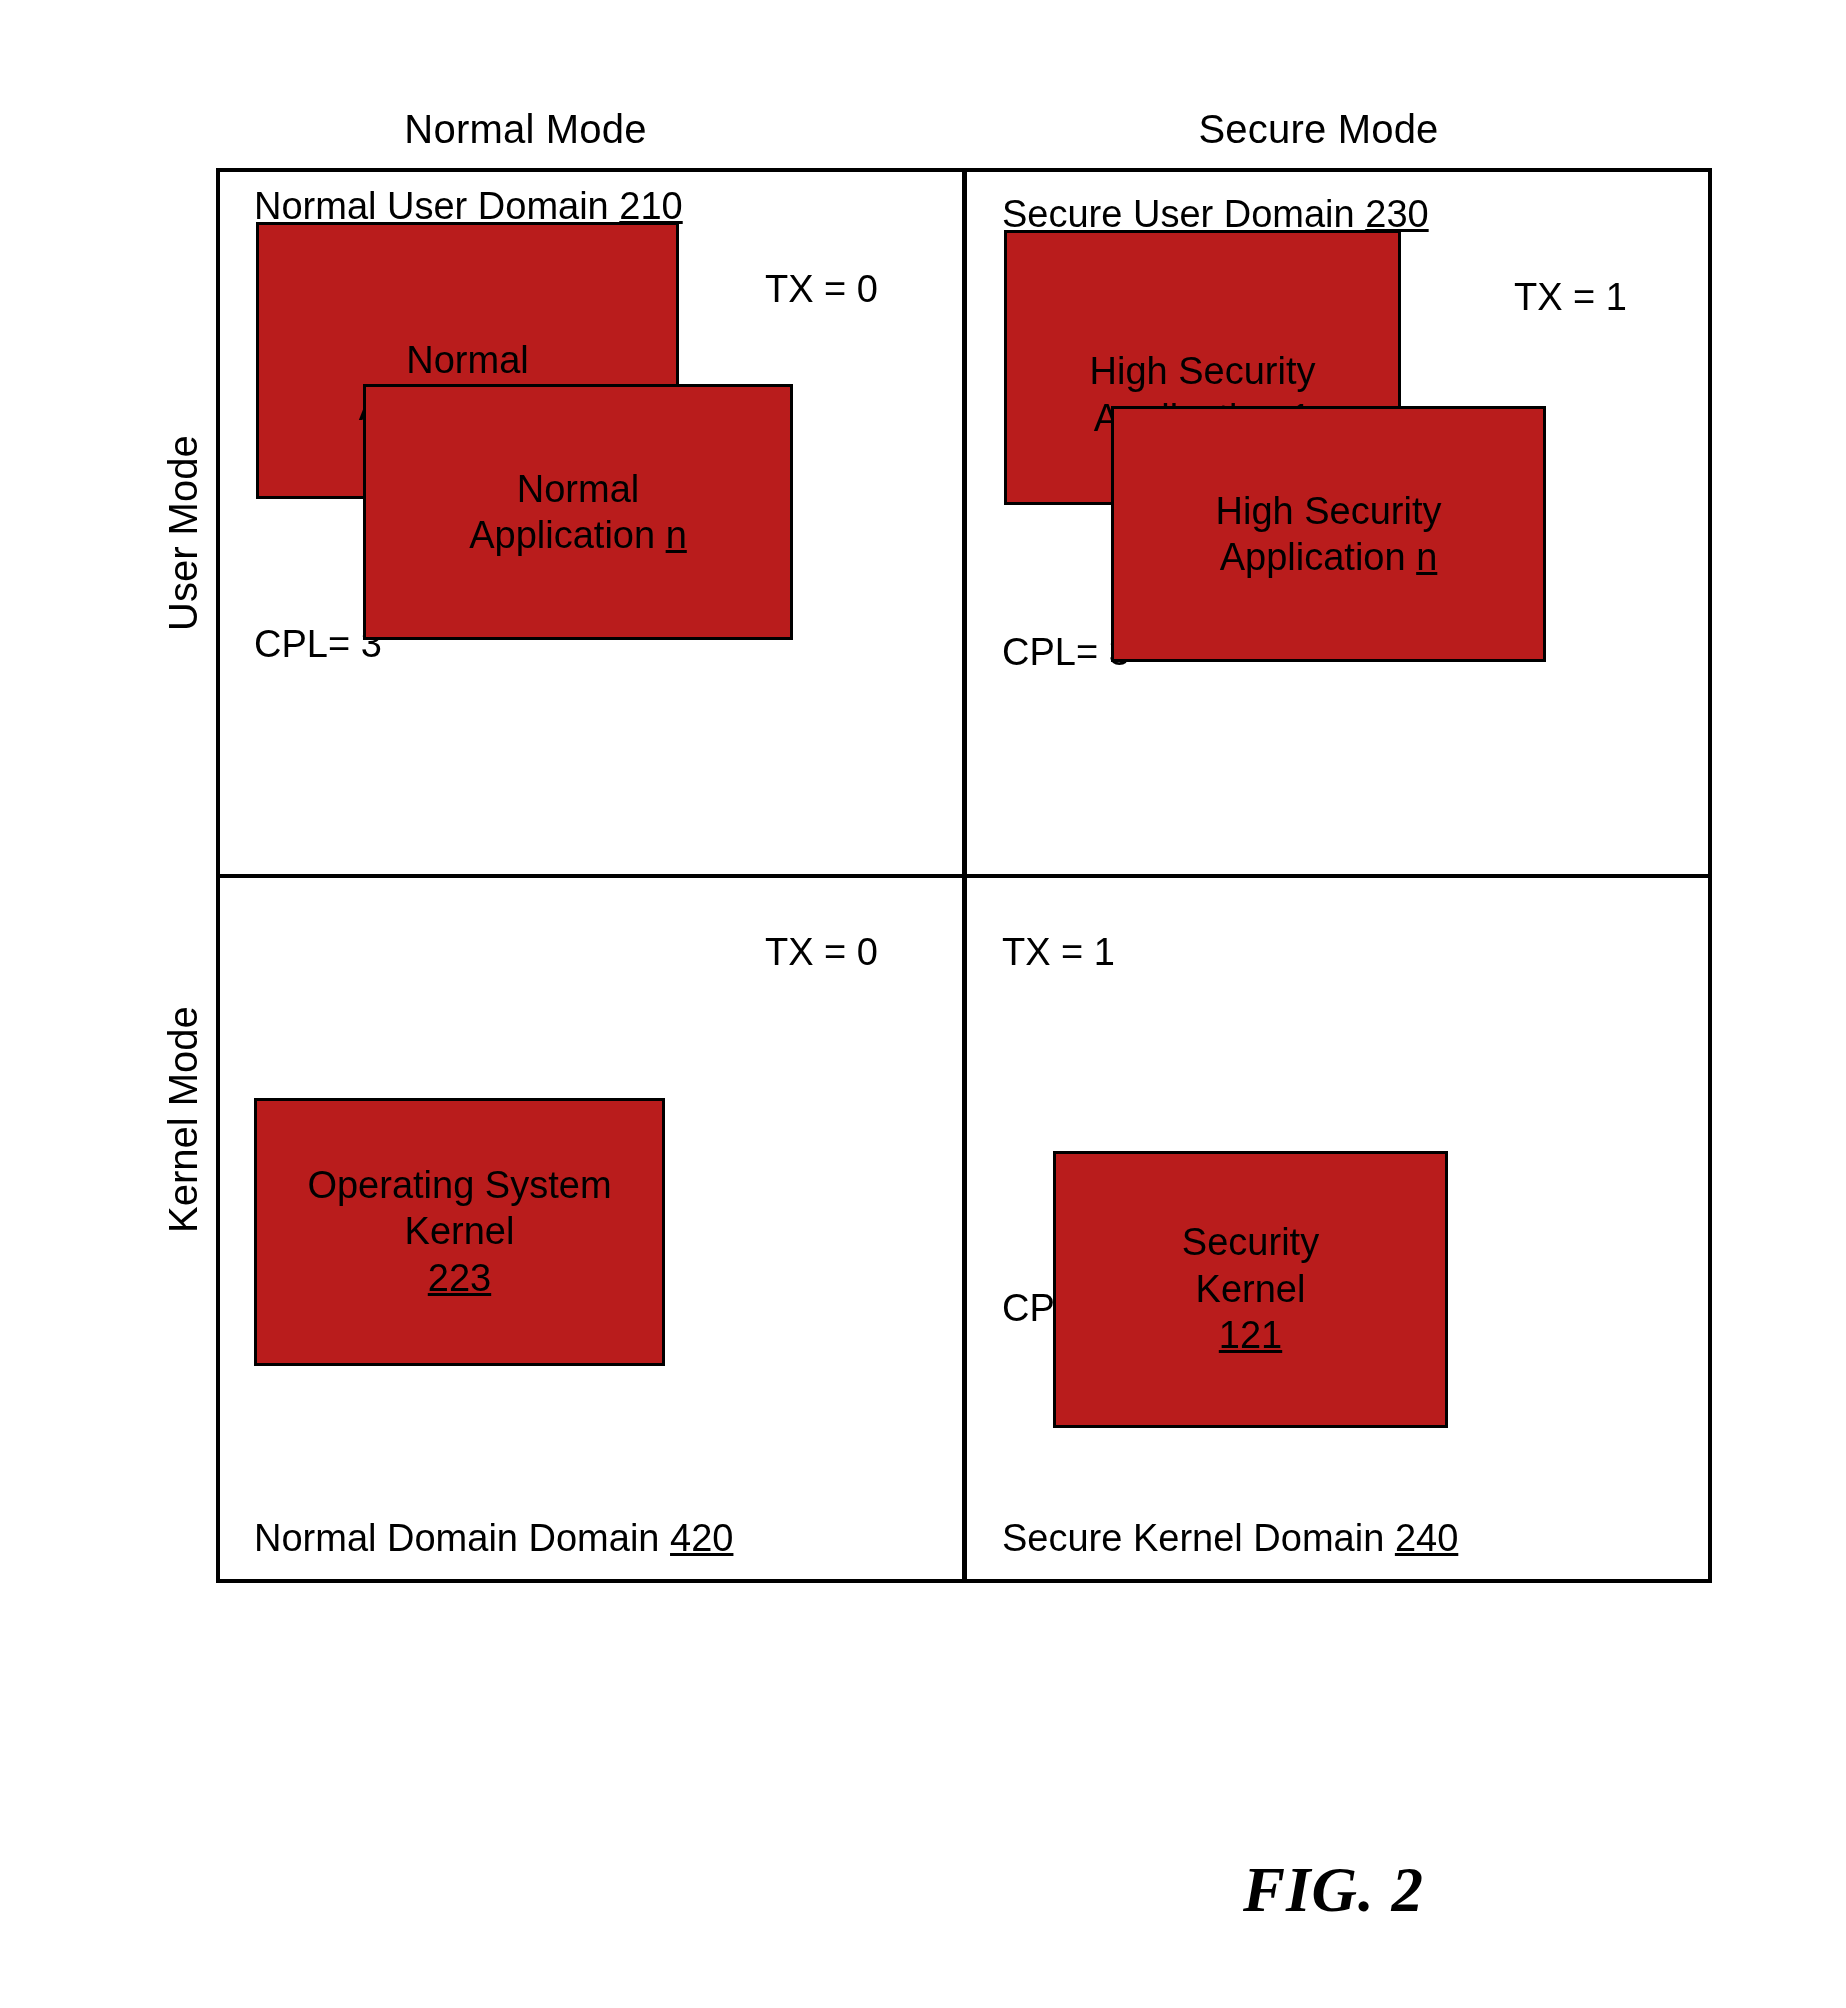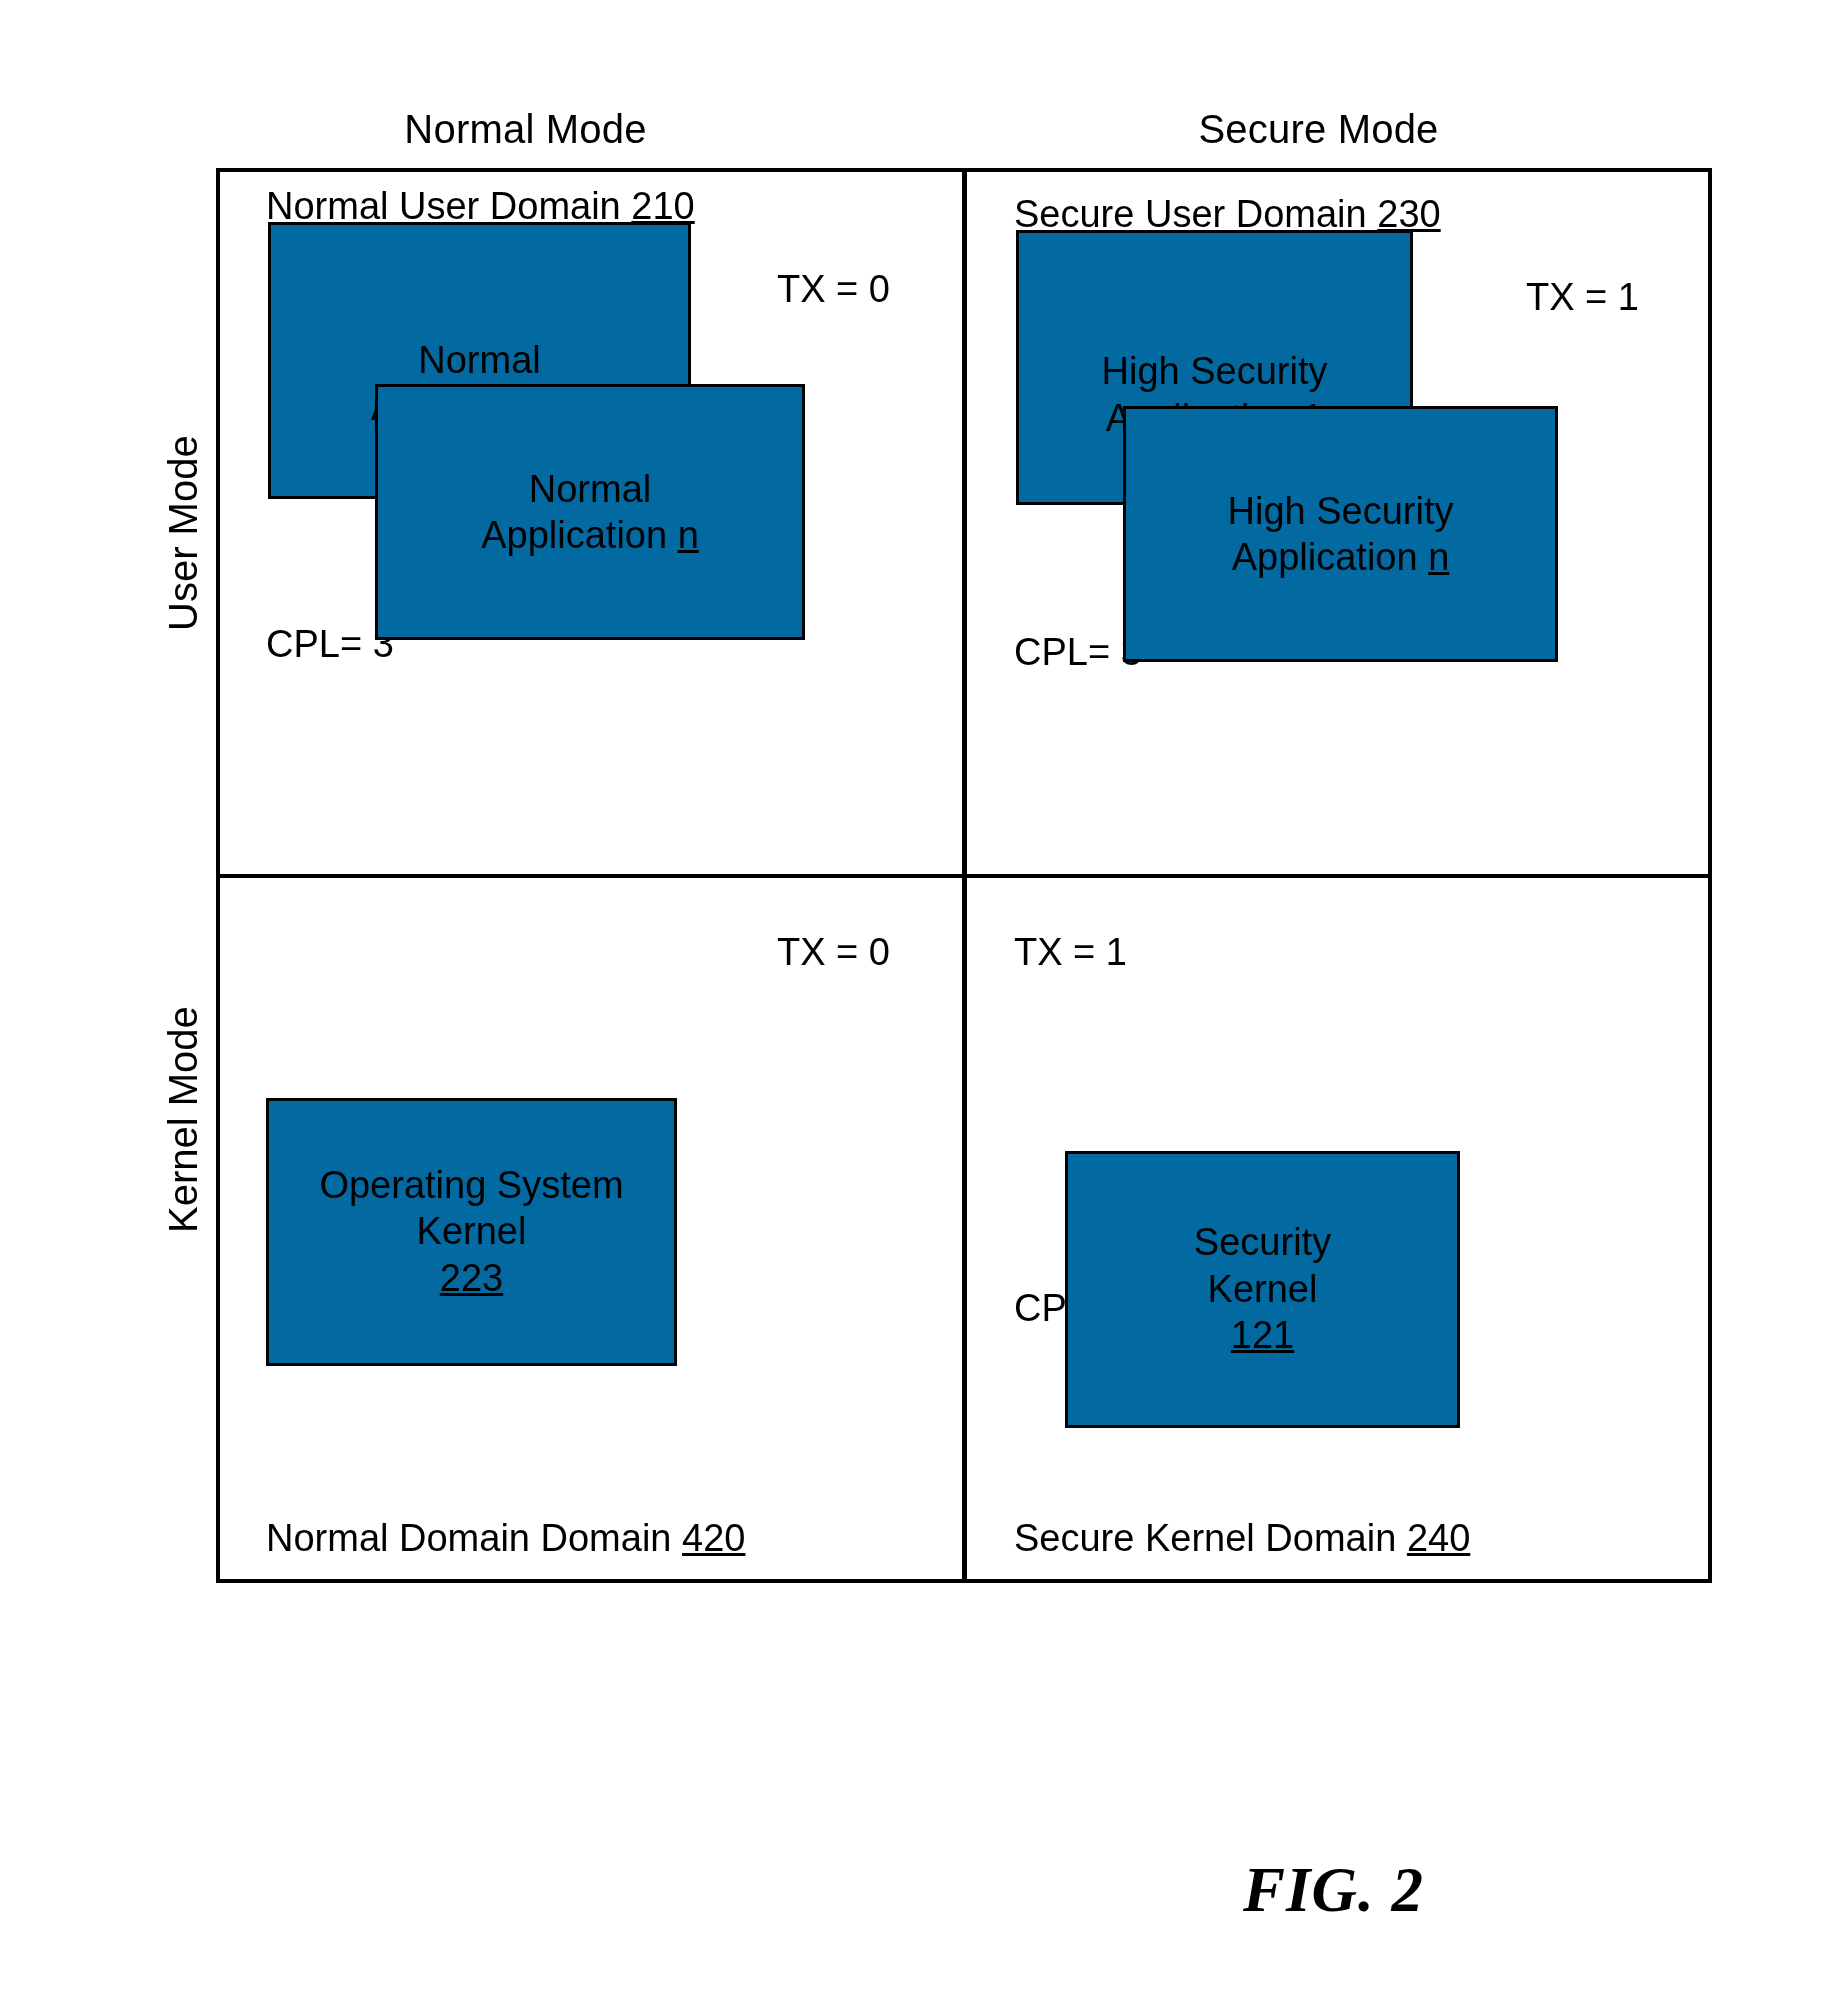--- a/index.html
+++ b/index.html
@@ -44,21 +44,21 @@
   }
   .vdiv{
     position:absolute;left:50%;top:0;width:4.8px;height:100%;
     background:#000;margin-left:-1.9px;
   }
   .hdiv{
     position:absolute;left:0;top:50%;width:100%;height:4.8px;
     background:#000;margin-top:-1.9px;
   }
 
-  .quad{position:absolute;width:50%;height:50%;box-sizing:border-box;margin-left:12px;}
+  .quad{position:absolute;width:50%;height:50%;box-sizing:border-box;}
   #quad-nud{left:0;top:0;}
   #quad-sud{left:50%;top:8px;}
   #quad-nkd{left:0;top:50%;}
   #quad-skd{left:50%;top:50%;}
 
   
   .quad-label{
     position:absolute;
     font-size:38px;
     white-space:nowrap;
@@ -82,21 +82,21 @@
   #cpl-sud{left:38px;top:451px;}
   #tx-nkd{left:545px;top:55px;}
   #cpl-nkd{left:34px;top:342px;}
   #tx-skd{left:38px;top:55px;}
   #cpl-skd{left:38px;top:411px;}
 
   
   .box{
     position:absolute;
     border:3.8px solid #000;
-    background:#0369a1;
+    background:#b91c1c;
     box-sizing:border-box;
     display:flex;
     flex-direction:column;
     align-items:center;
     justify-content:center;
     font-size:38px;
     line-height:1.22;
     text-align:center;
   }
   .box .ref{text-decoration:underline;}

